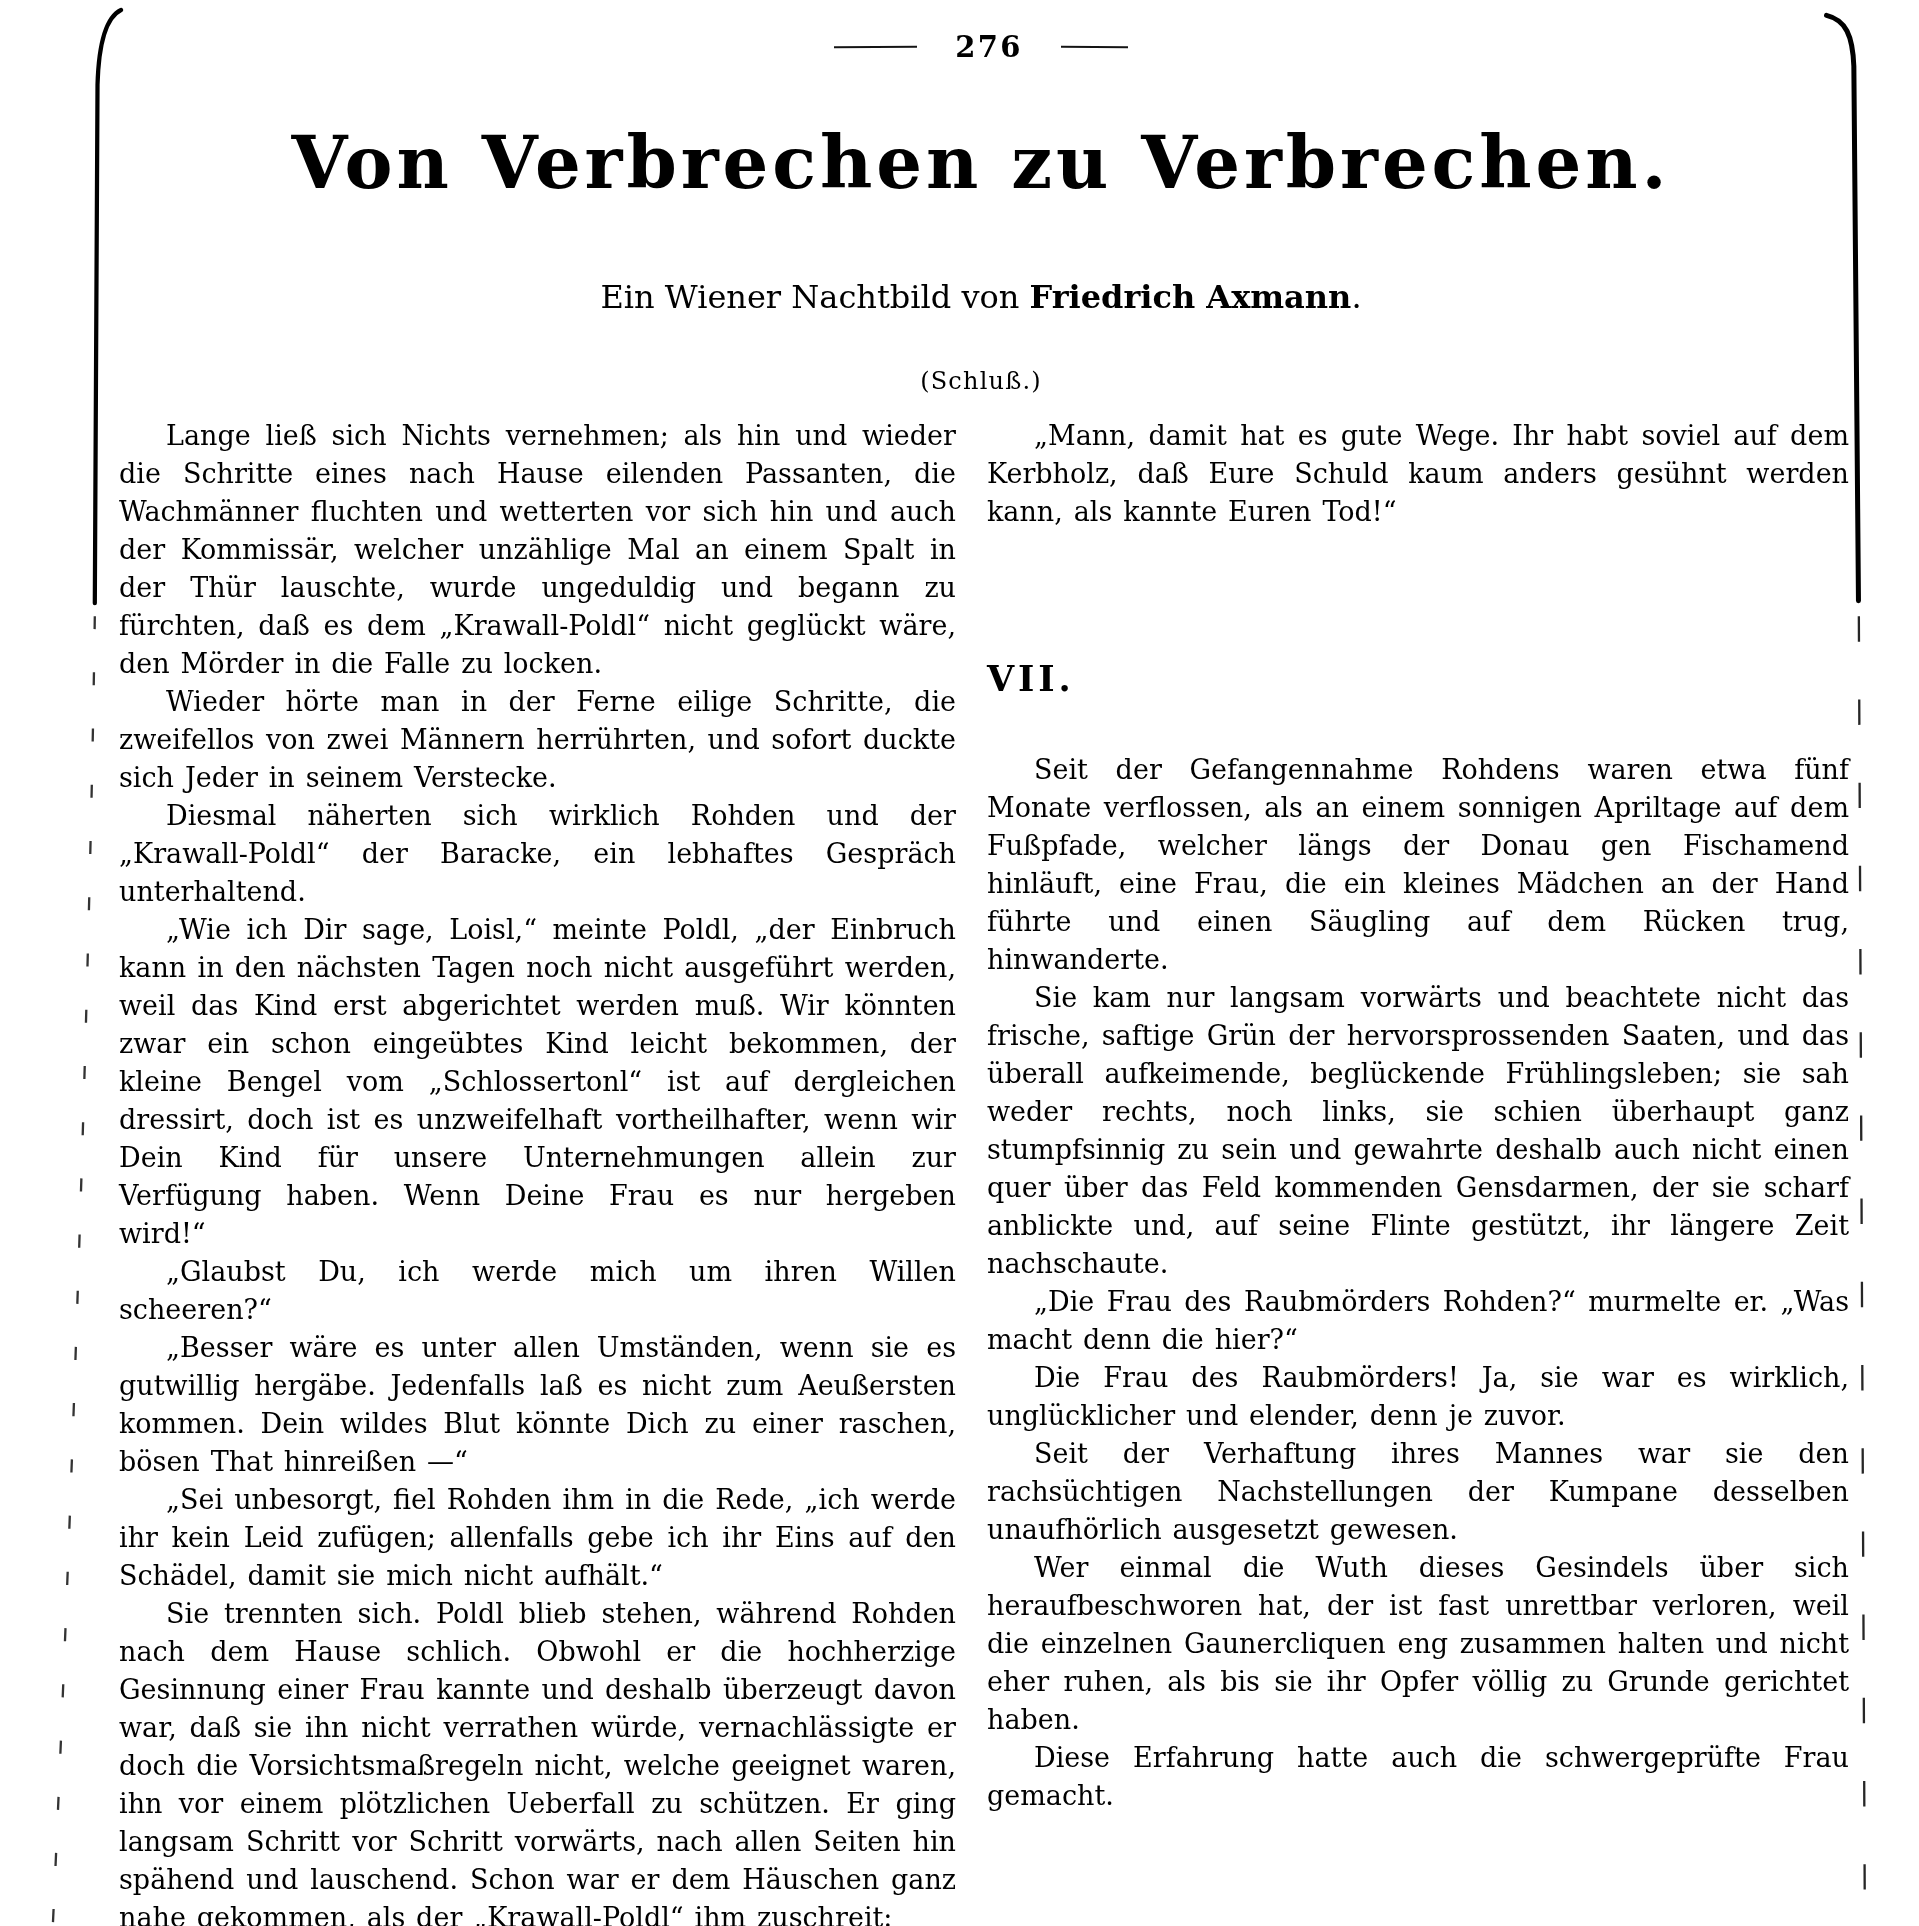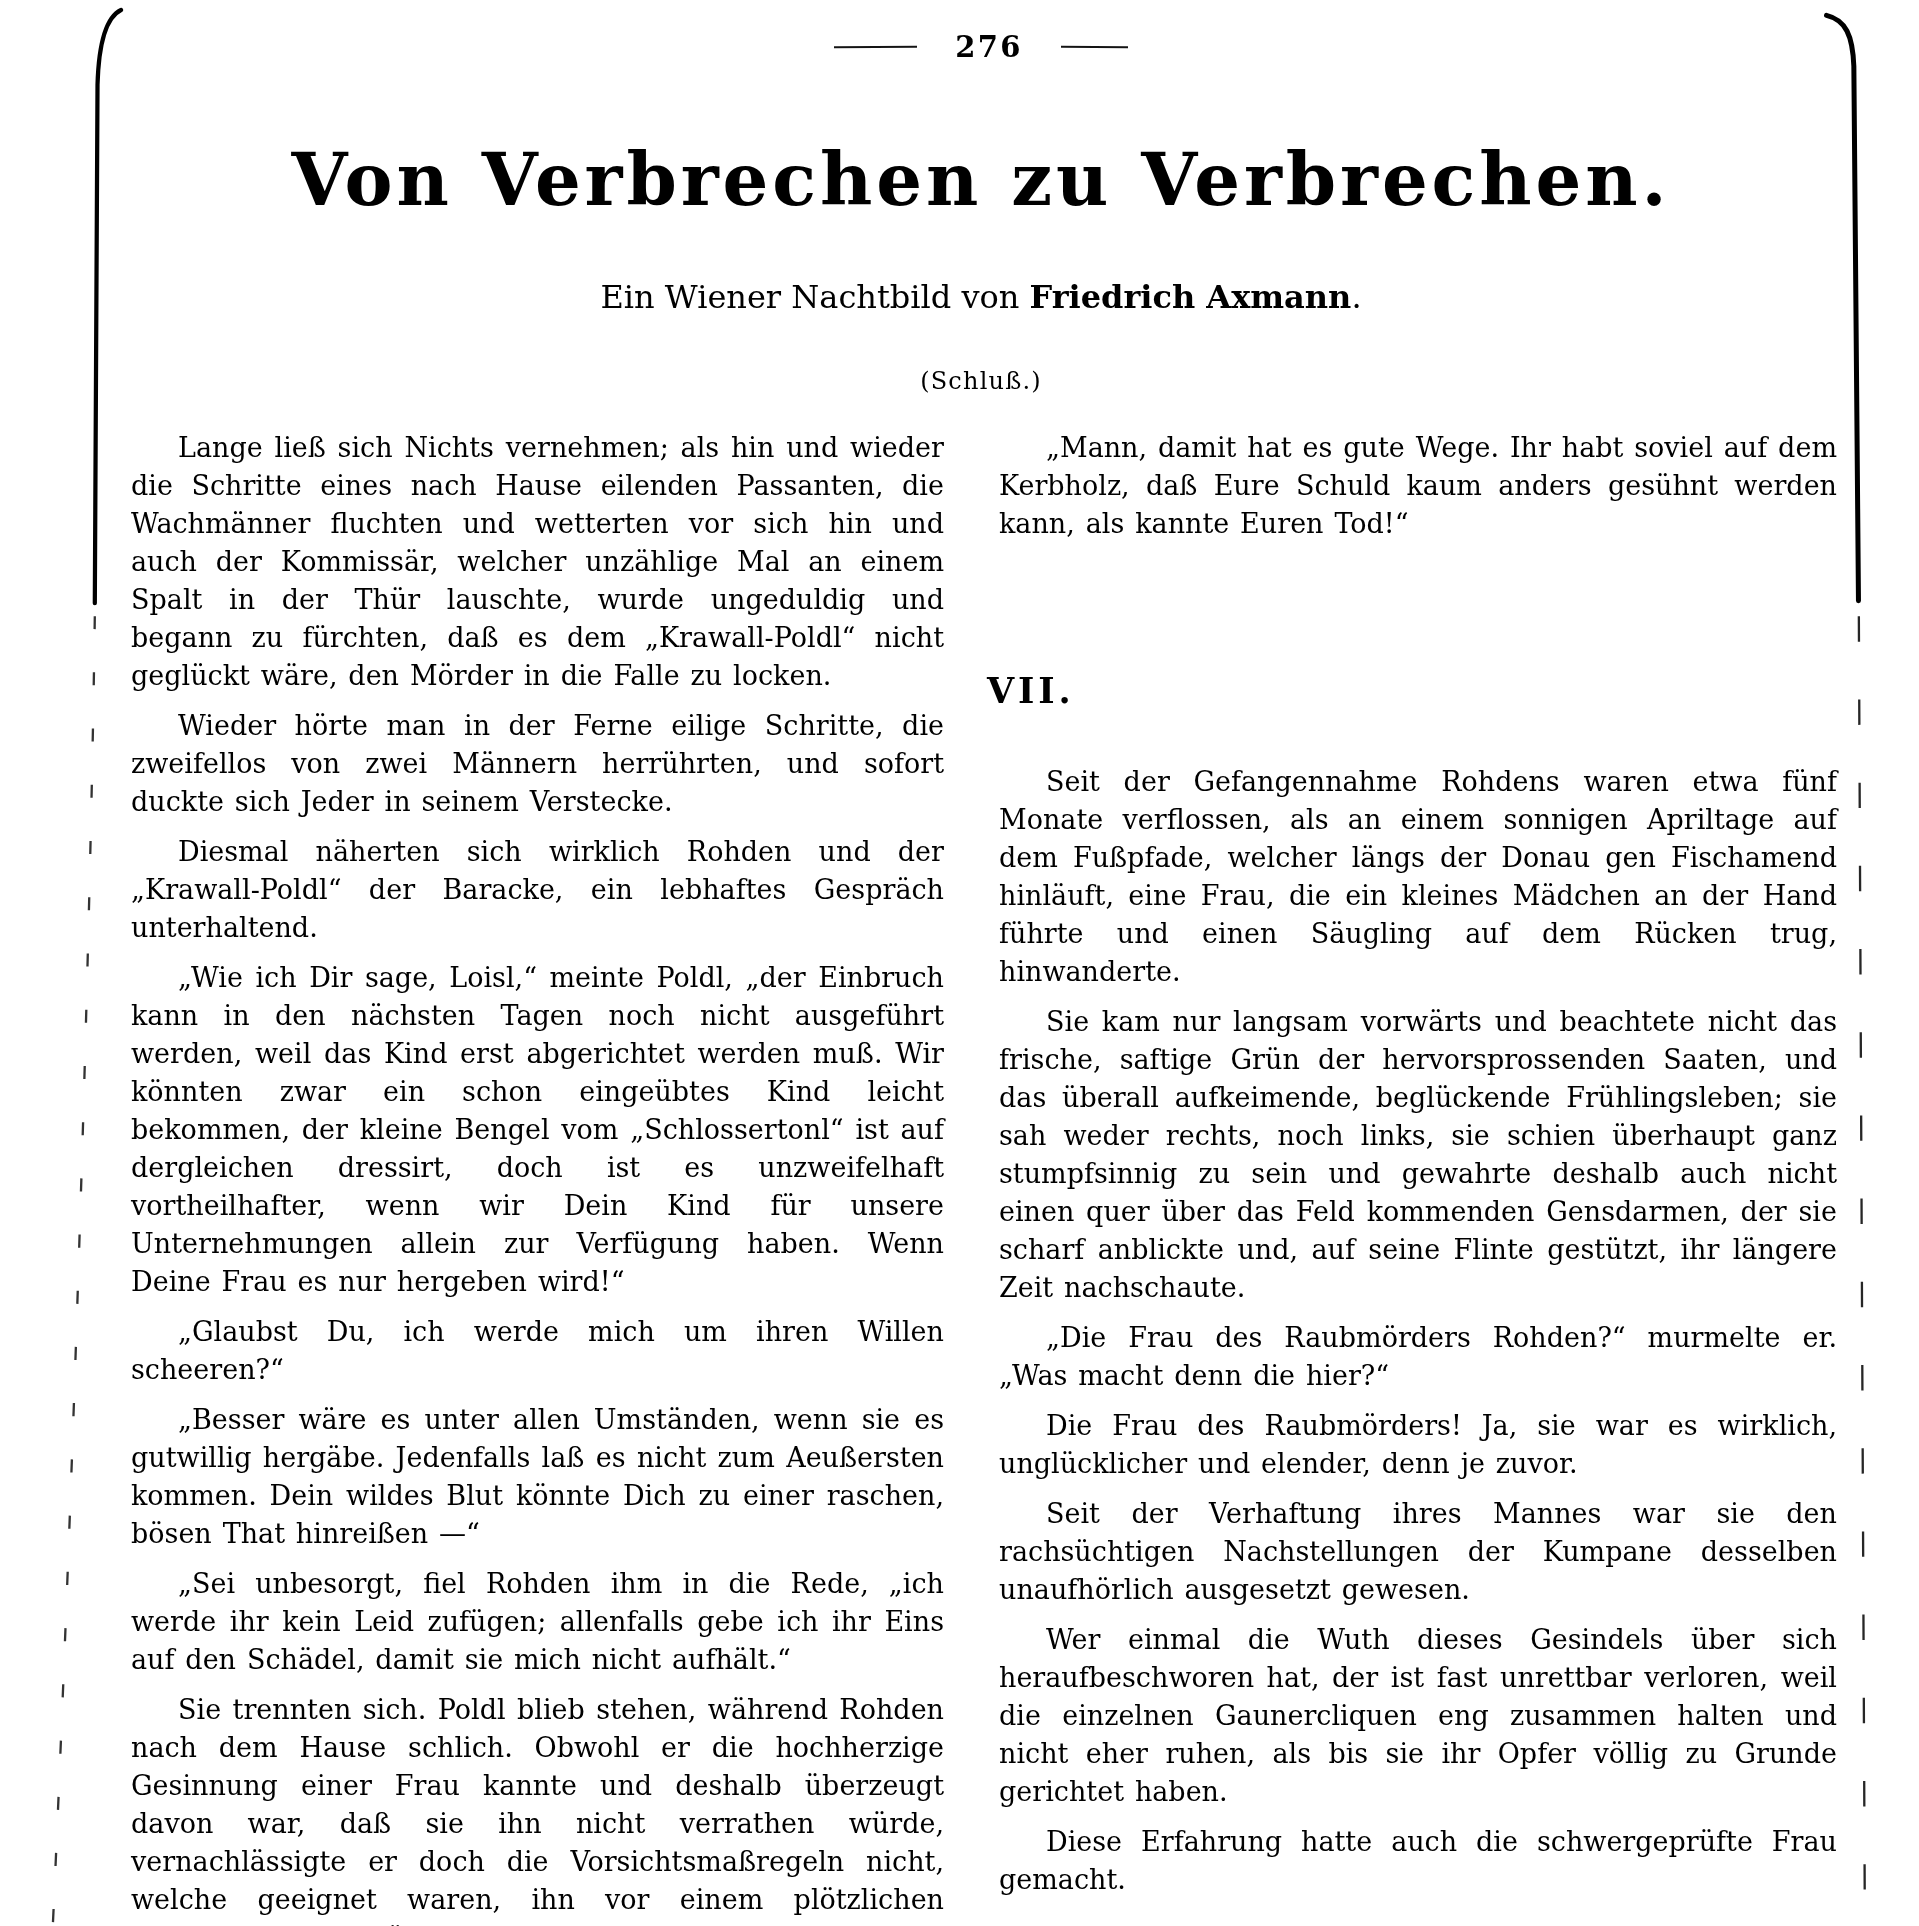--- a/index.html
+++ b/index.html
@@ -36,21 +36,21 @@
   .header-rule.left  { width: 83px; transform: rotate(-0.4deg); }
   .header-rule.right { width: 67px; transform: rotate(0.5deg); }
   .page-number {
     font-size: 29px;
     letter-spacing: 2.3px;
     font-weight: bold;
   }
   
   .article-title {
     position: absolute;
-    top: 137px;
+    top: 120px;
     left: 116px;
     width: 1730px;
     margin: 0;
     text-align: center;
     font-size: 72px;
     font-weight: bold;
     letter-spacing: 3.9px;
     white-space: nowrap;
   }
   .article-subtitle {
@@ -77,21 +77,21 @@
   .col {
     position: absolute;
     top: 417px;
     font-size: 27px;
     line-height: 38px;
     text-align: justify;
     word-spacing: 2.3px;
     hyphens: auto;
   }
   .col p {
-    margin: 12px;
+    margin: 0;
     text-indent: 47px;
   }
   .col-left  { left: 119px;  width: 837px; }
   .col-right { left: 987px; width: 862px; }
   .chapter-heading {
     margin: 127px 0 51px 0;
     text-align: left;
     text-indent: 0;
     font-size: 35px;
     font-weight: bold;

